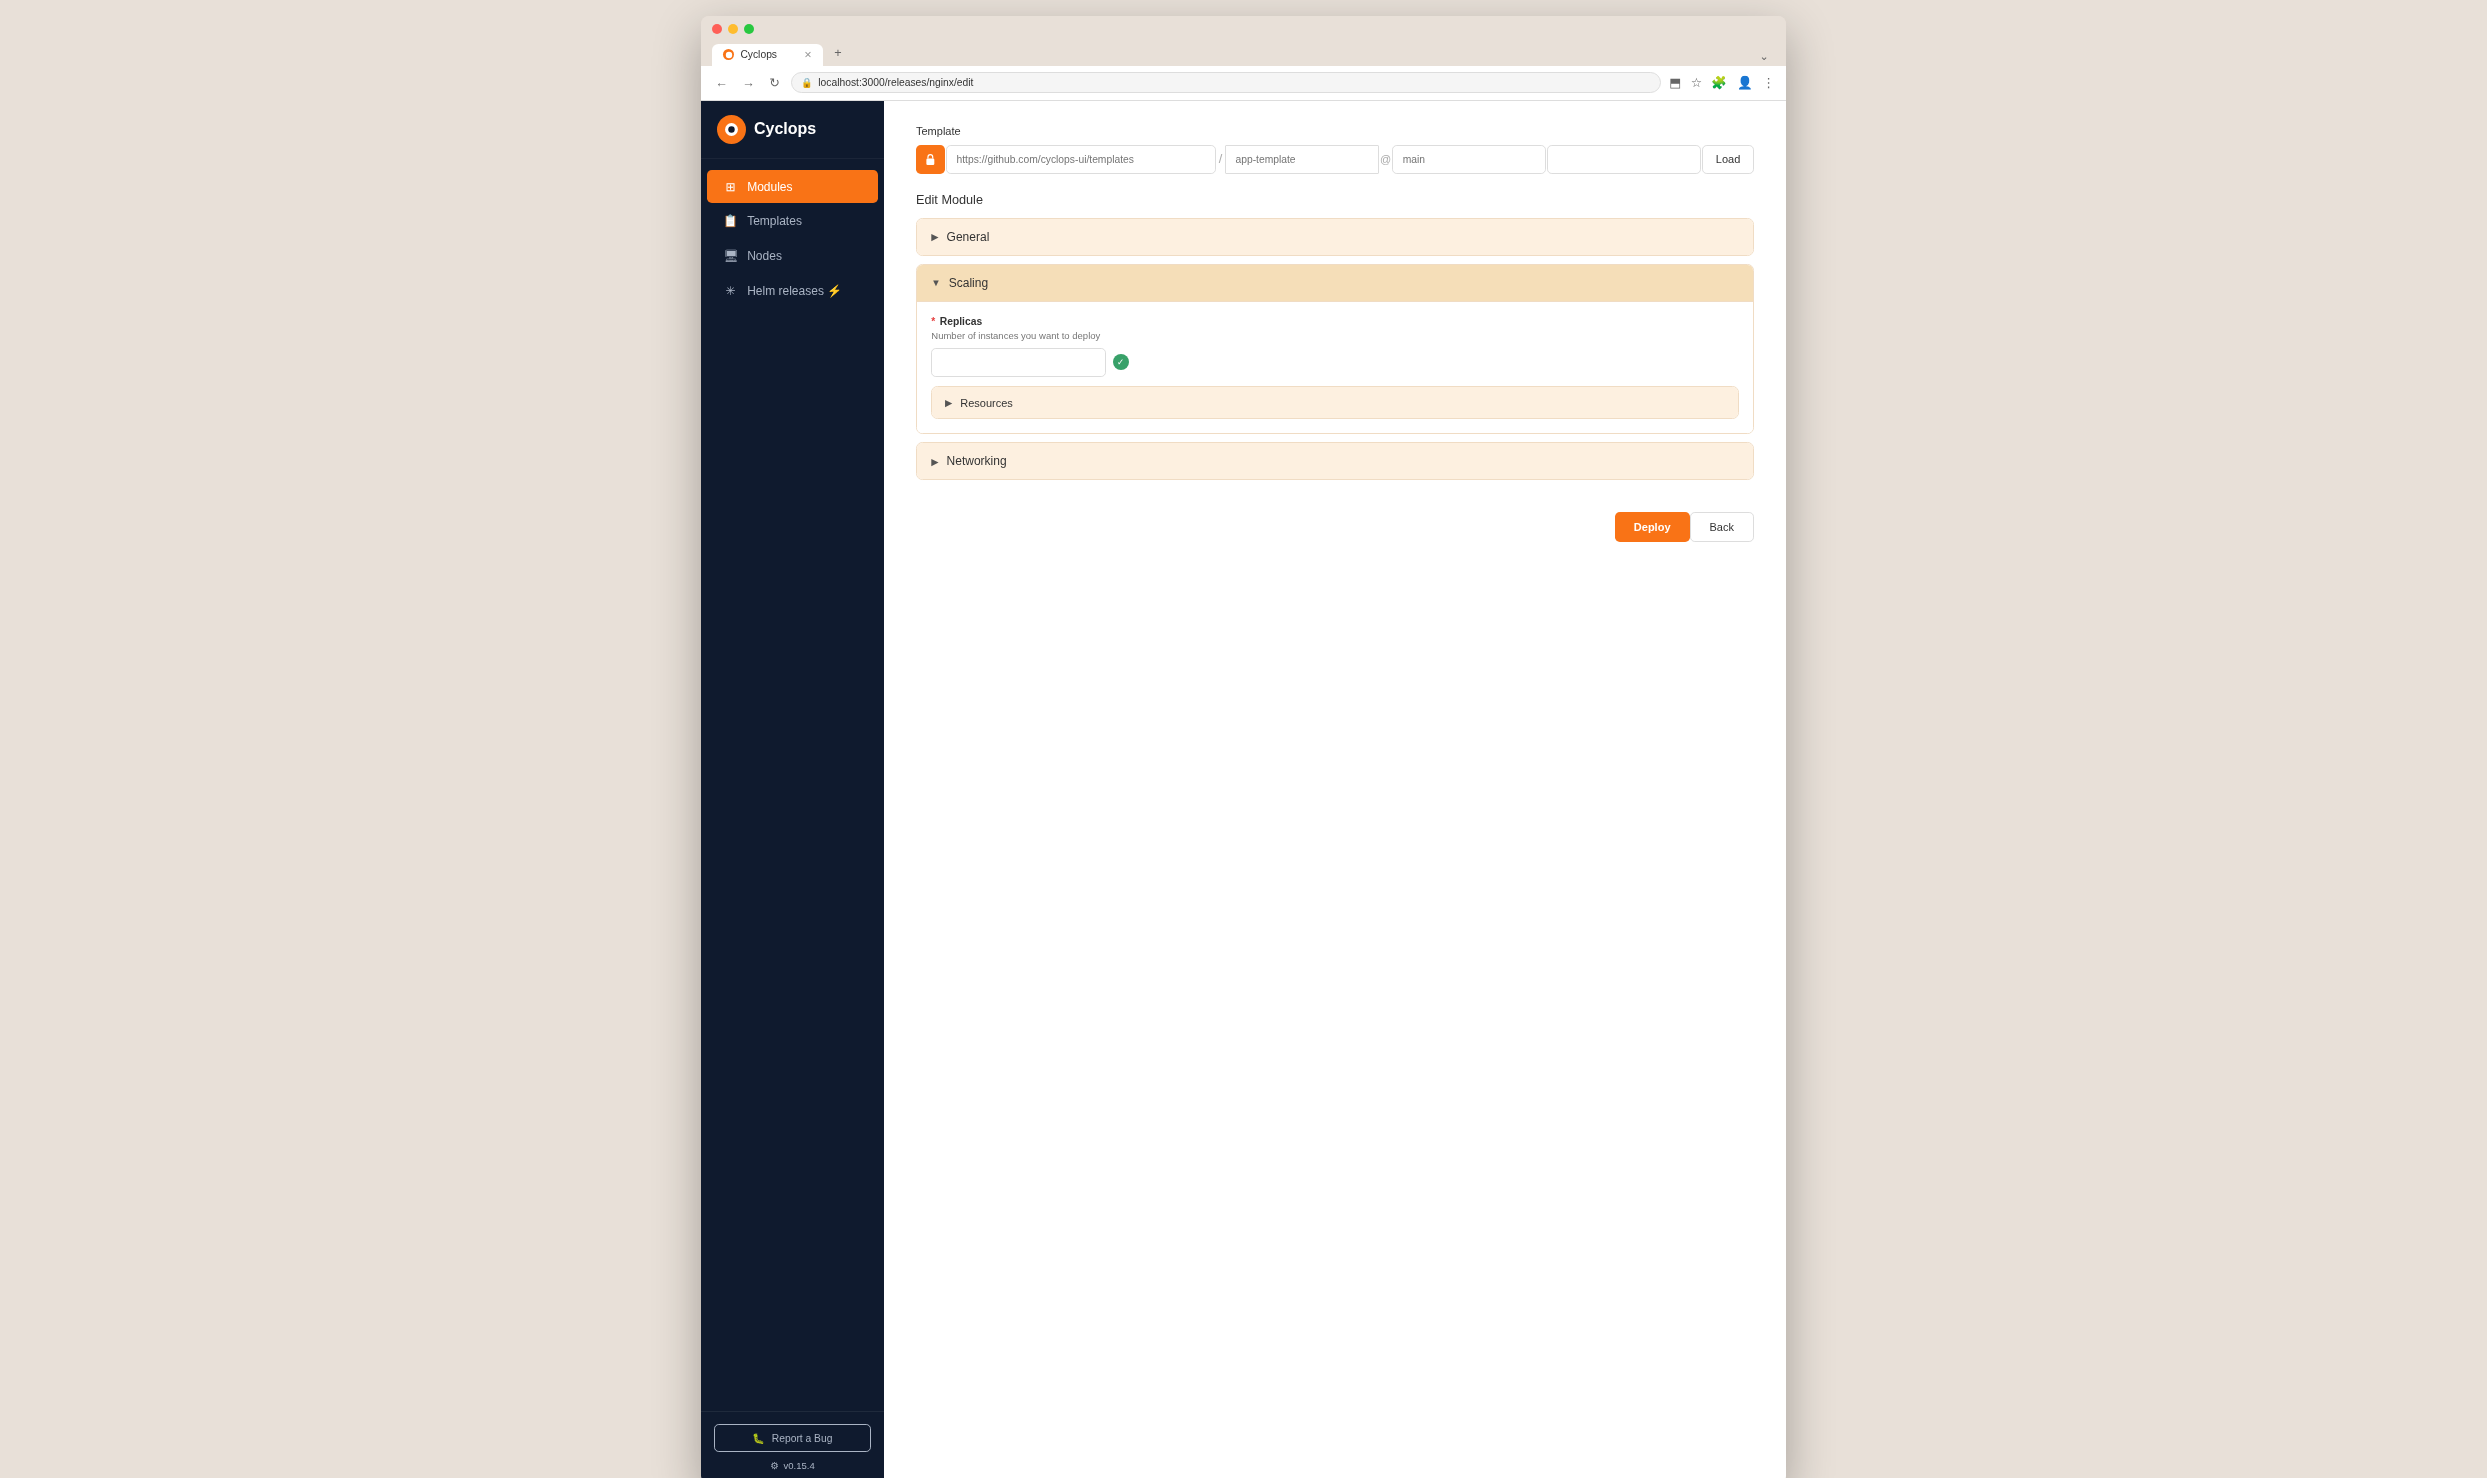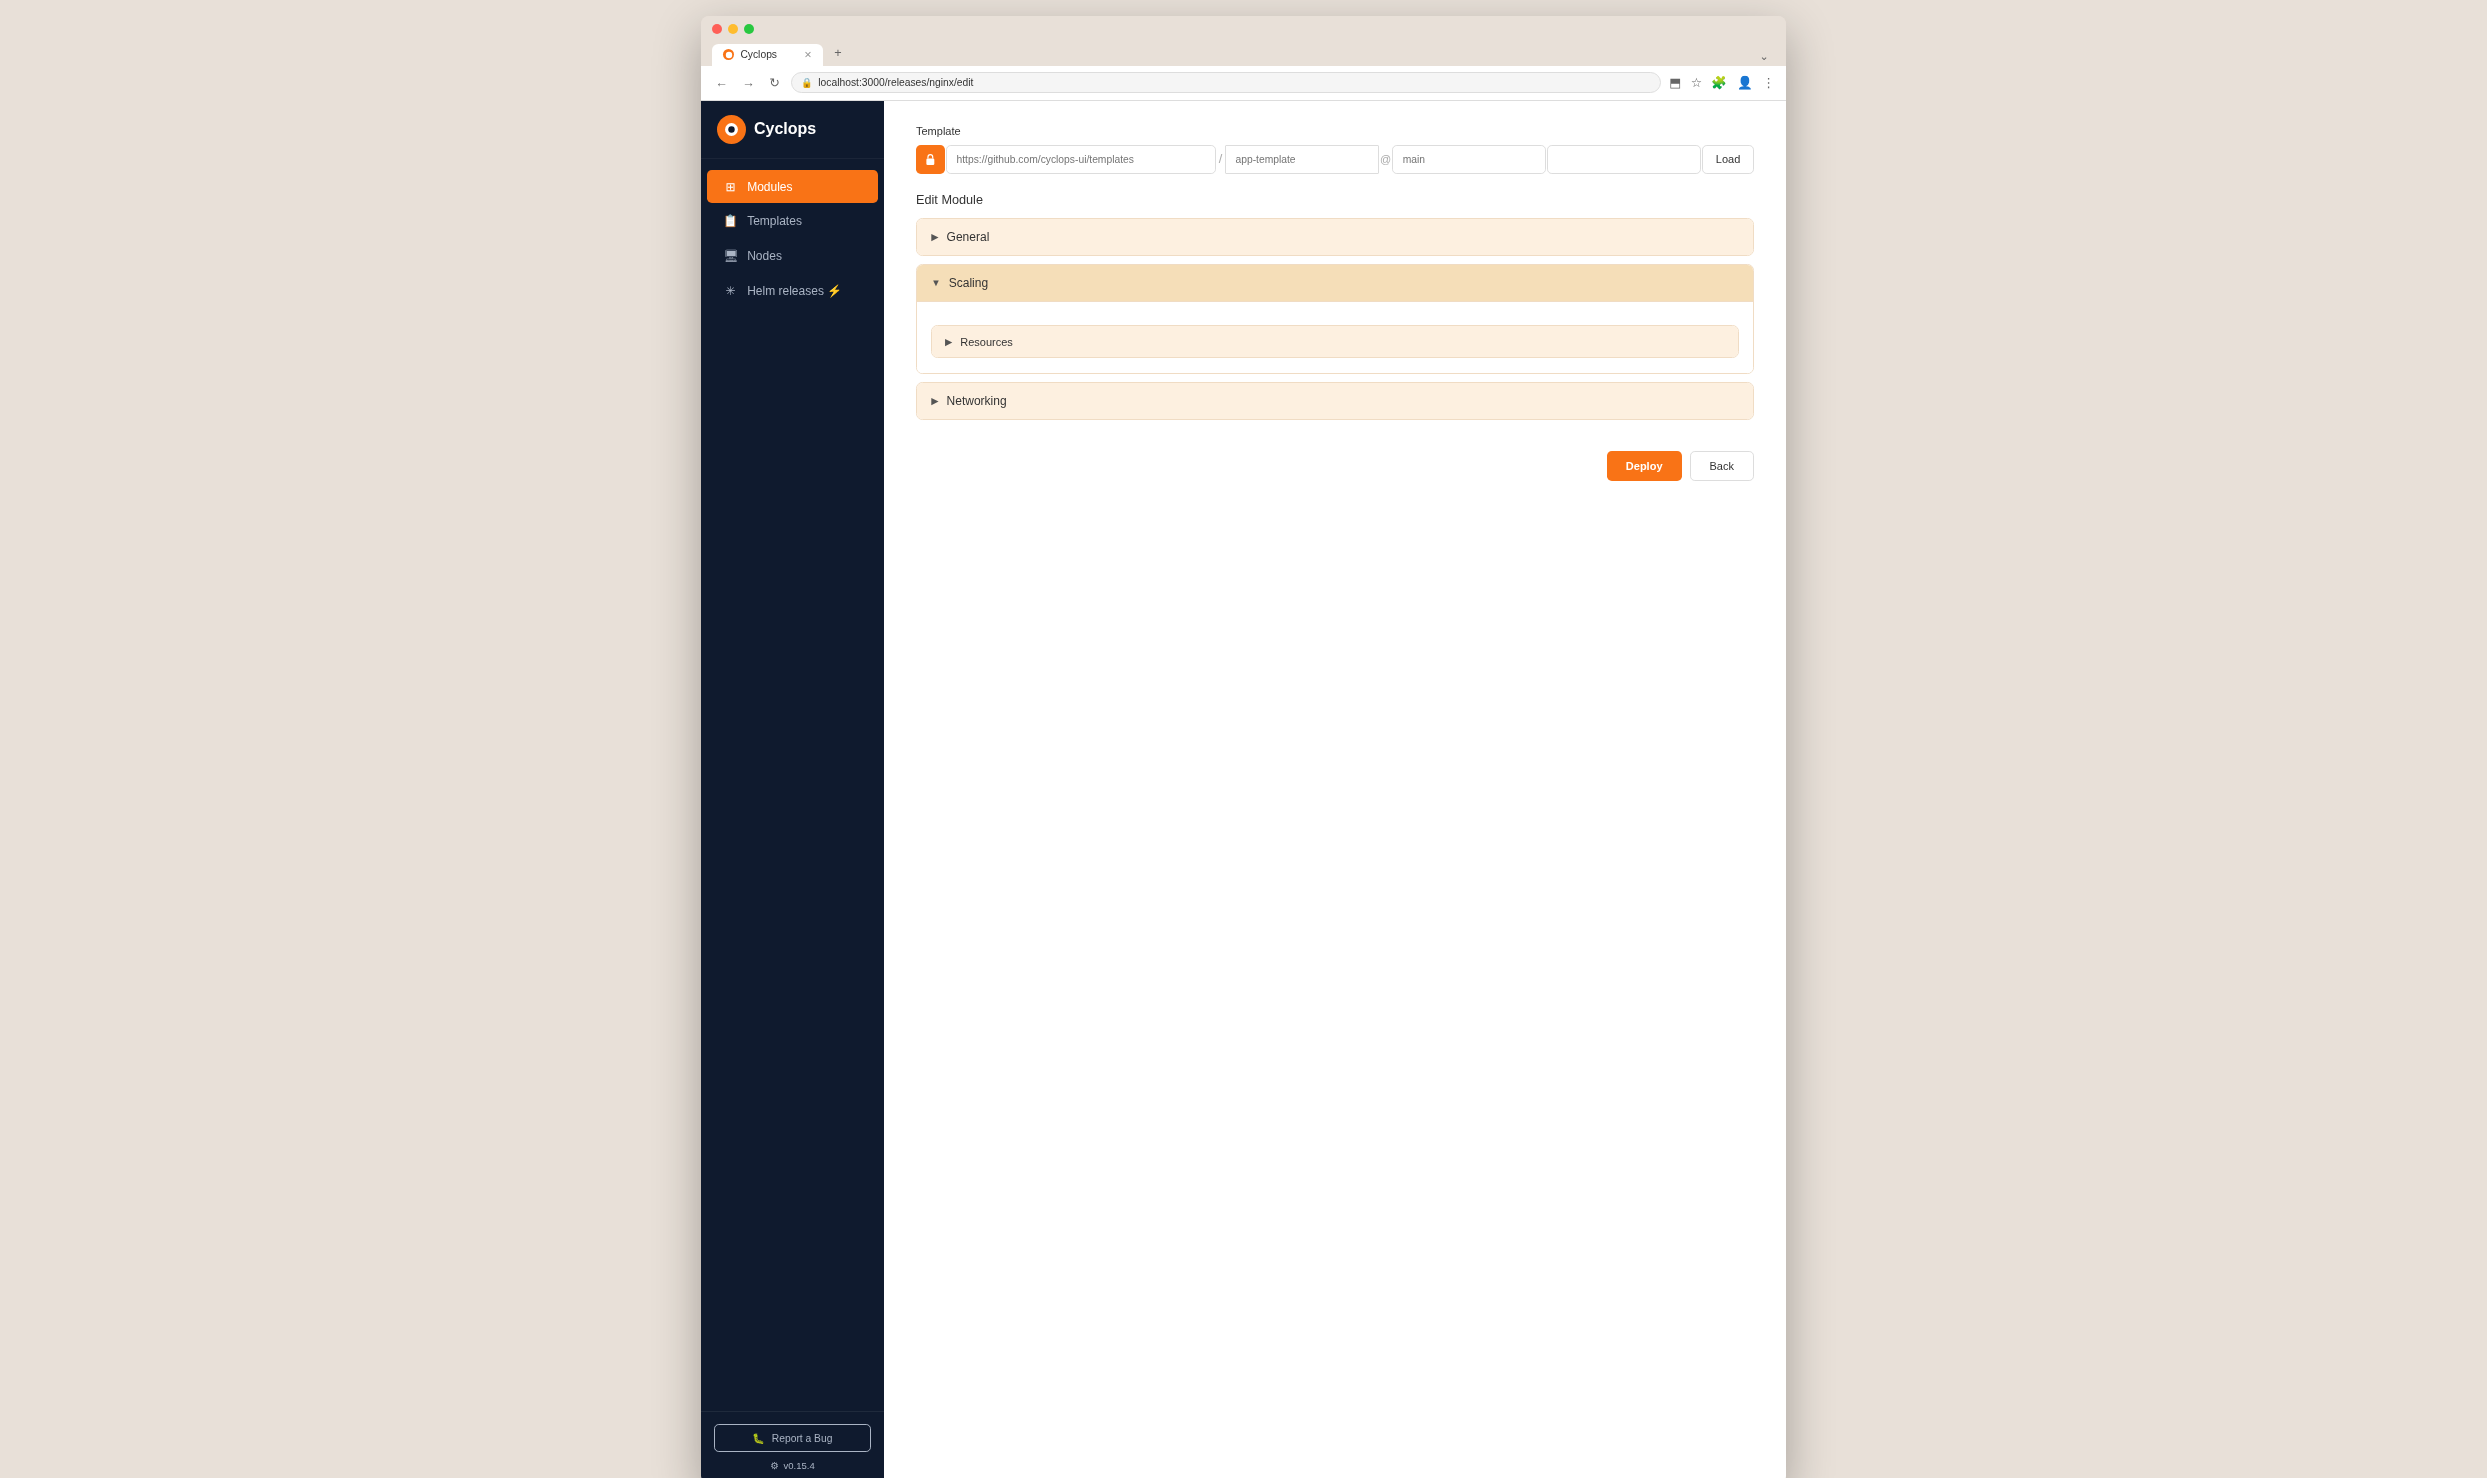--- a/index.html
+++ b/index.html
@@ -435,21 +435,21 @@
       background: #fdf0e0;
       cursor: pointer;
       font-size: 11px;
       color: #333;
     }
 
     
     .action-row {
       display: flex;
       justify-content: flex-end;
-      gap: 8px;
+      gap: 0;
       margin-top: 19px;
       padding-top: 12.7px;
     }
 
     .deploy-btn {
       background: #f97316;
       border: none;
       border-radius: 4.8px;
       padding: 8px 19px;
       font-size: 11px;
@@ -591,20 +591,31 @@
         </div>
       </div>
 
       <div class="accordion">
         <div class="accordion-header expanded">
           <span class="accordion-chevron">▼</span>
           <span>Scaling</span>
         </div>
         <div class="accordion-content">
 
+          <div>
+            <div class="field-label">
+              <span class="required">*</span>
+              <span>Replicas</span>
+            </div>
+            <div class="field-description">Number of instances you want to deploy</div>
+            <div class="field-input-row">
+              <input class="field-input" type="text" style="">
+              <div class="valid-icon">✓</div>
+            </div>
+          </div>
 
           <div class="nested-accordion">
             <div class="nested-accordion-header">
               <span class="accordion-chevron">▶</span>
               <span>Resources</span>
             </div>
           </div>
         </div>
       </div>
 

